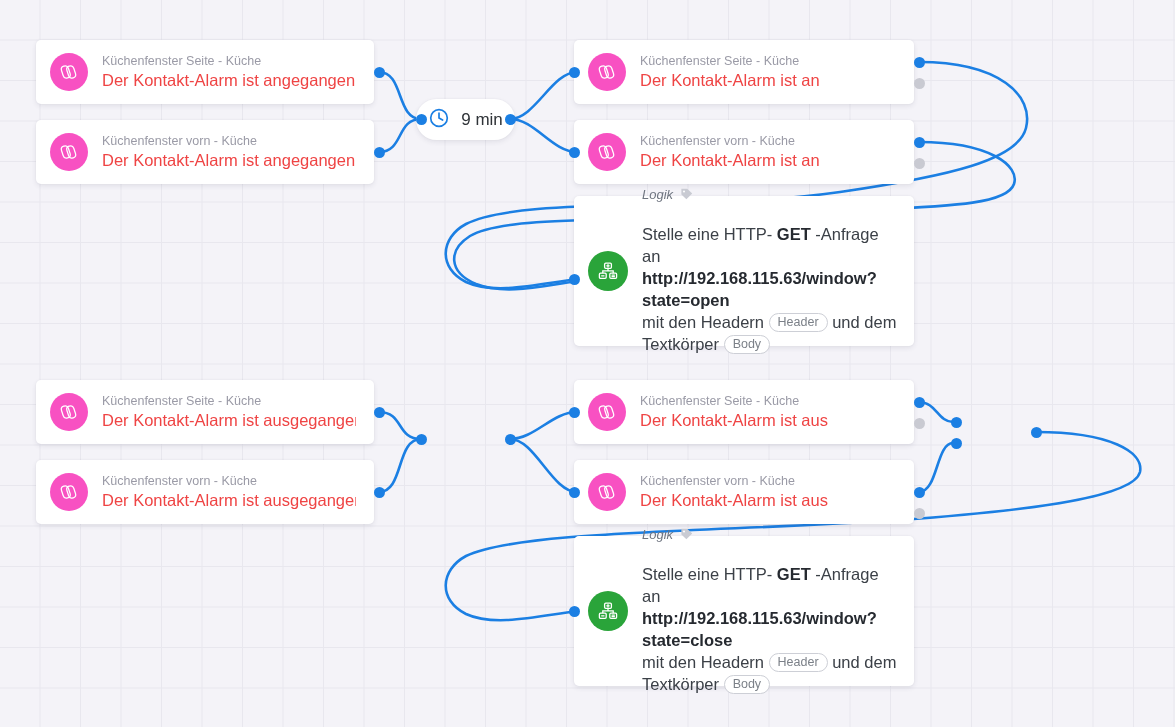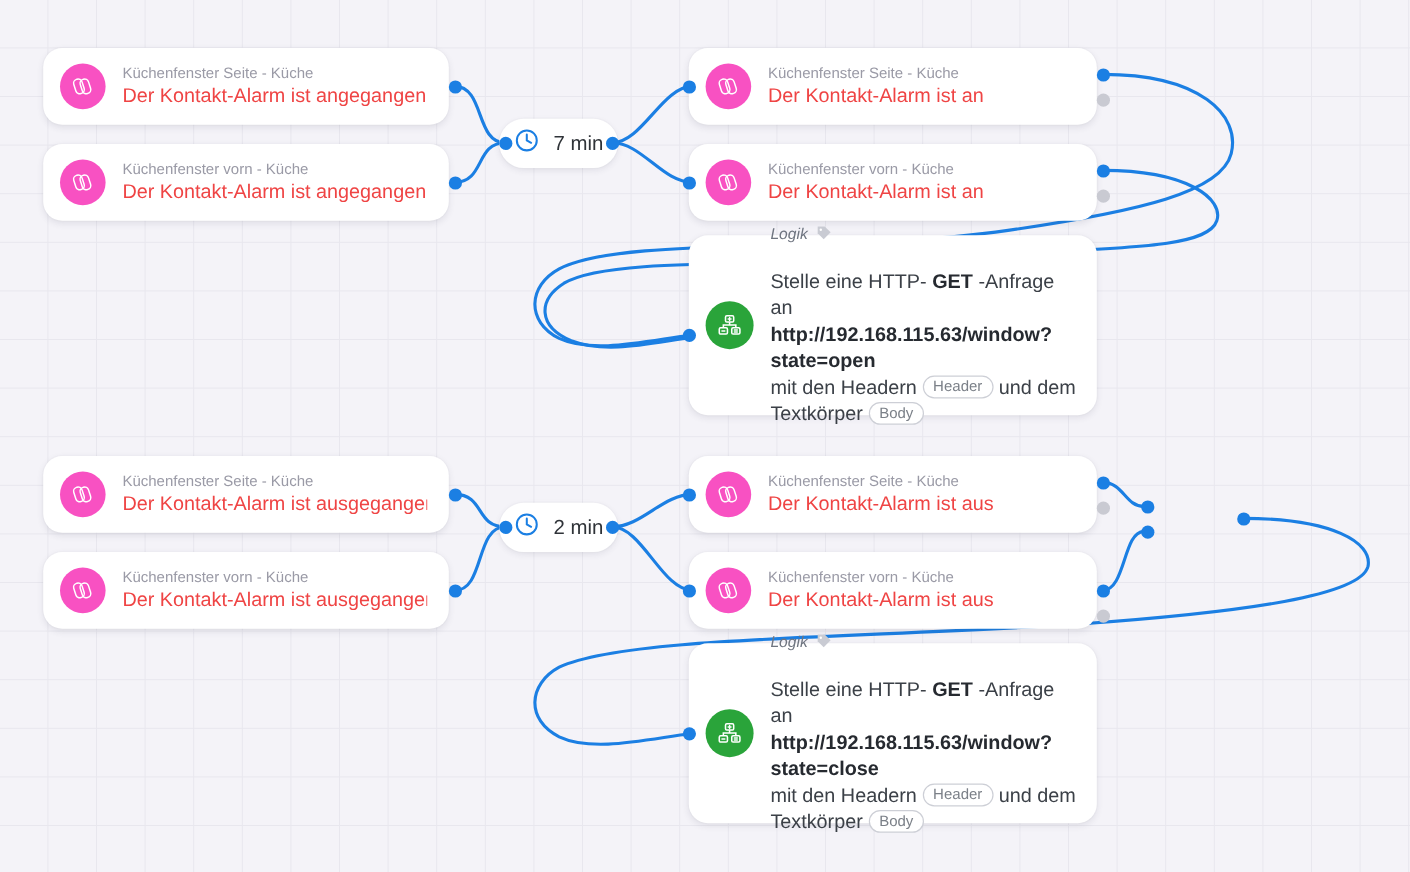--- a/index.html
+++ b/index.html
@@ -39,21 +39,21 @@
     left: 0; top: 0;
     width: 1175px;
     height: 727px;
     z-index: 2;
   }
 
   
   .node {
     position: absolute;
     background: #ffffff;
-    border-radius: 16px;
+    border-radius: 5px;
     box-shadow: 0 2px 5px rgba(60,60,90,0.10), 0 0 0 1px rgba(60,60,90,0.015);
     box-sizing: border-box;
   }
 
   
   .card {
     display: flex;
     align-items: center;
     padding: 0 18px 0 14px;
   }
@@ -247,21 +247,21 @@
     </div>
     <div class="port blue" style="left:374px; top:147px;"></div>
 
     <div class="node timer" style="left:416px; top:99px; width:99px; height:41px;">
       <span>
         <svg width="22" height="22" viewBox="0 0 22 22">
           <circle cx="11" cy="11" r="8.3" fill="none" stroke="#1b7fe3" stroke-width="1.7"></circle>
           <path d="M 11 6.2 L 11 11 L 14.6 13" fill="none" stroke="#1b7fe3" stroke-width="1.7" stroke-linecap="round"></path>
         </svg>
       </span>
-      <span class="timer-label">7 min</span>
+      <span class="timer-label">9 min</span>
     </div>
     <div class="port blue" style="left:416px; top:114px;"></div>
     <div class="port blue" style="left:505px; top:114px;"></div>
 
     <div class="node card" style="left:574px; top:40px; width:340px; height:64px;">
       <span class="card-icon">
         <svg width="22" height="22" viewBox="0 0 22 22">
           <g fill="none" stroke="#ffffff" stroke-width="1.25">
             <rect x="4.2" y="4.8" width="7.2" height="12.4" rx="3.4" transform="rotate(-18 7.8 11)"></rect>
             <rect x="9.6" y="4.8" width="7.2" height="12.4" rx="3.4" transform="rotate(-18 13.2 11)"></rect>
@@ -363,29 +363,20 @@
           </g>
         </svg>
       </span>
       <span class="card-text">
         <span class="card-sub">Küchenfenster vorn - Küche</span>
         <span class="card-title">Der Kontakt-Alarm ist ausgegangen</span>
       </span>
     </div>
     <div class="port blue" style="left:374px; top:487px;"></div>
 
-    <div class="node timer" style="left:416px; top:419px; width:99px; height:41px;">
-      <span>
-        <svg width="22" height="22" viewBox="0 0 22 22">
-          <circle cx="11" cy="11" r="8.3" fill="none" stroke="#1b7fe3" stroke-width="1.7"></circle>
-          <path d="M 11 6.2 L 11 11 L 14.6 13" fill="none" stroke="#1b7fe3" stroke-width="1.7" stroke-linecap="round"></path>
-        </svg>
-      </span>
-      <span class="timer-label">2 min</span>
-    </div>
     <div class="port blue" style="left:416px; top:434px;"></div>
     <div class="port blue" style="left:505px; top:434px;"></div>
 
     <div class="node card" style="left:574px; top:380px; width:340px; height:64px;">
       <span class="card-icon">
         <svg width="22" height="22" viewBox="0 0 22 22">
           <g fill="none" stroke="#ffffff" stroke-width="1.25">
             <rect x="4.2" y="4.8" width="7.2" height="12.4" rx="3.4" transform="rotate(-18 7.8 11)"></rect>
             <rect x="9.6" y="4.8" width="7.2" height="12.4" rx="3.4" transform="rotate(-18 13.2 11)"></rect>
           </g>

